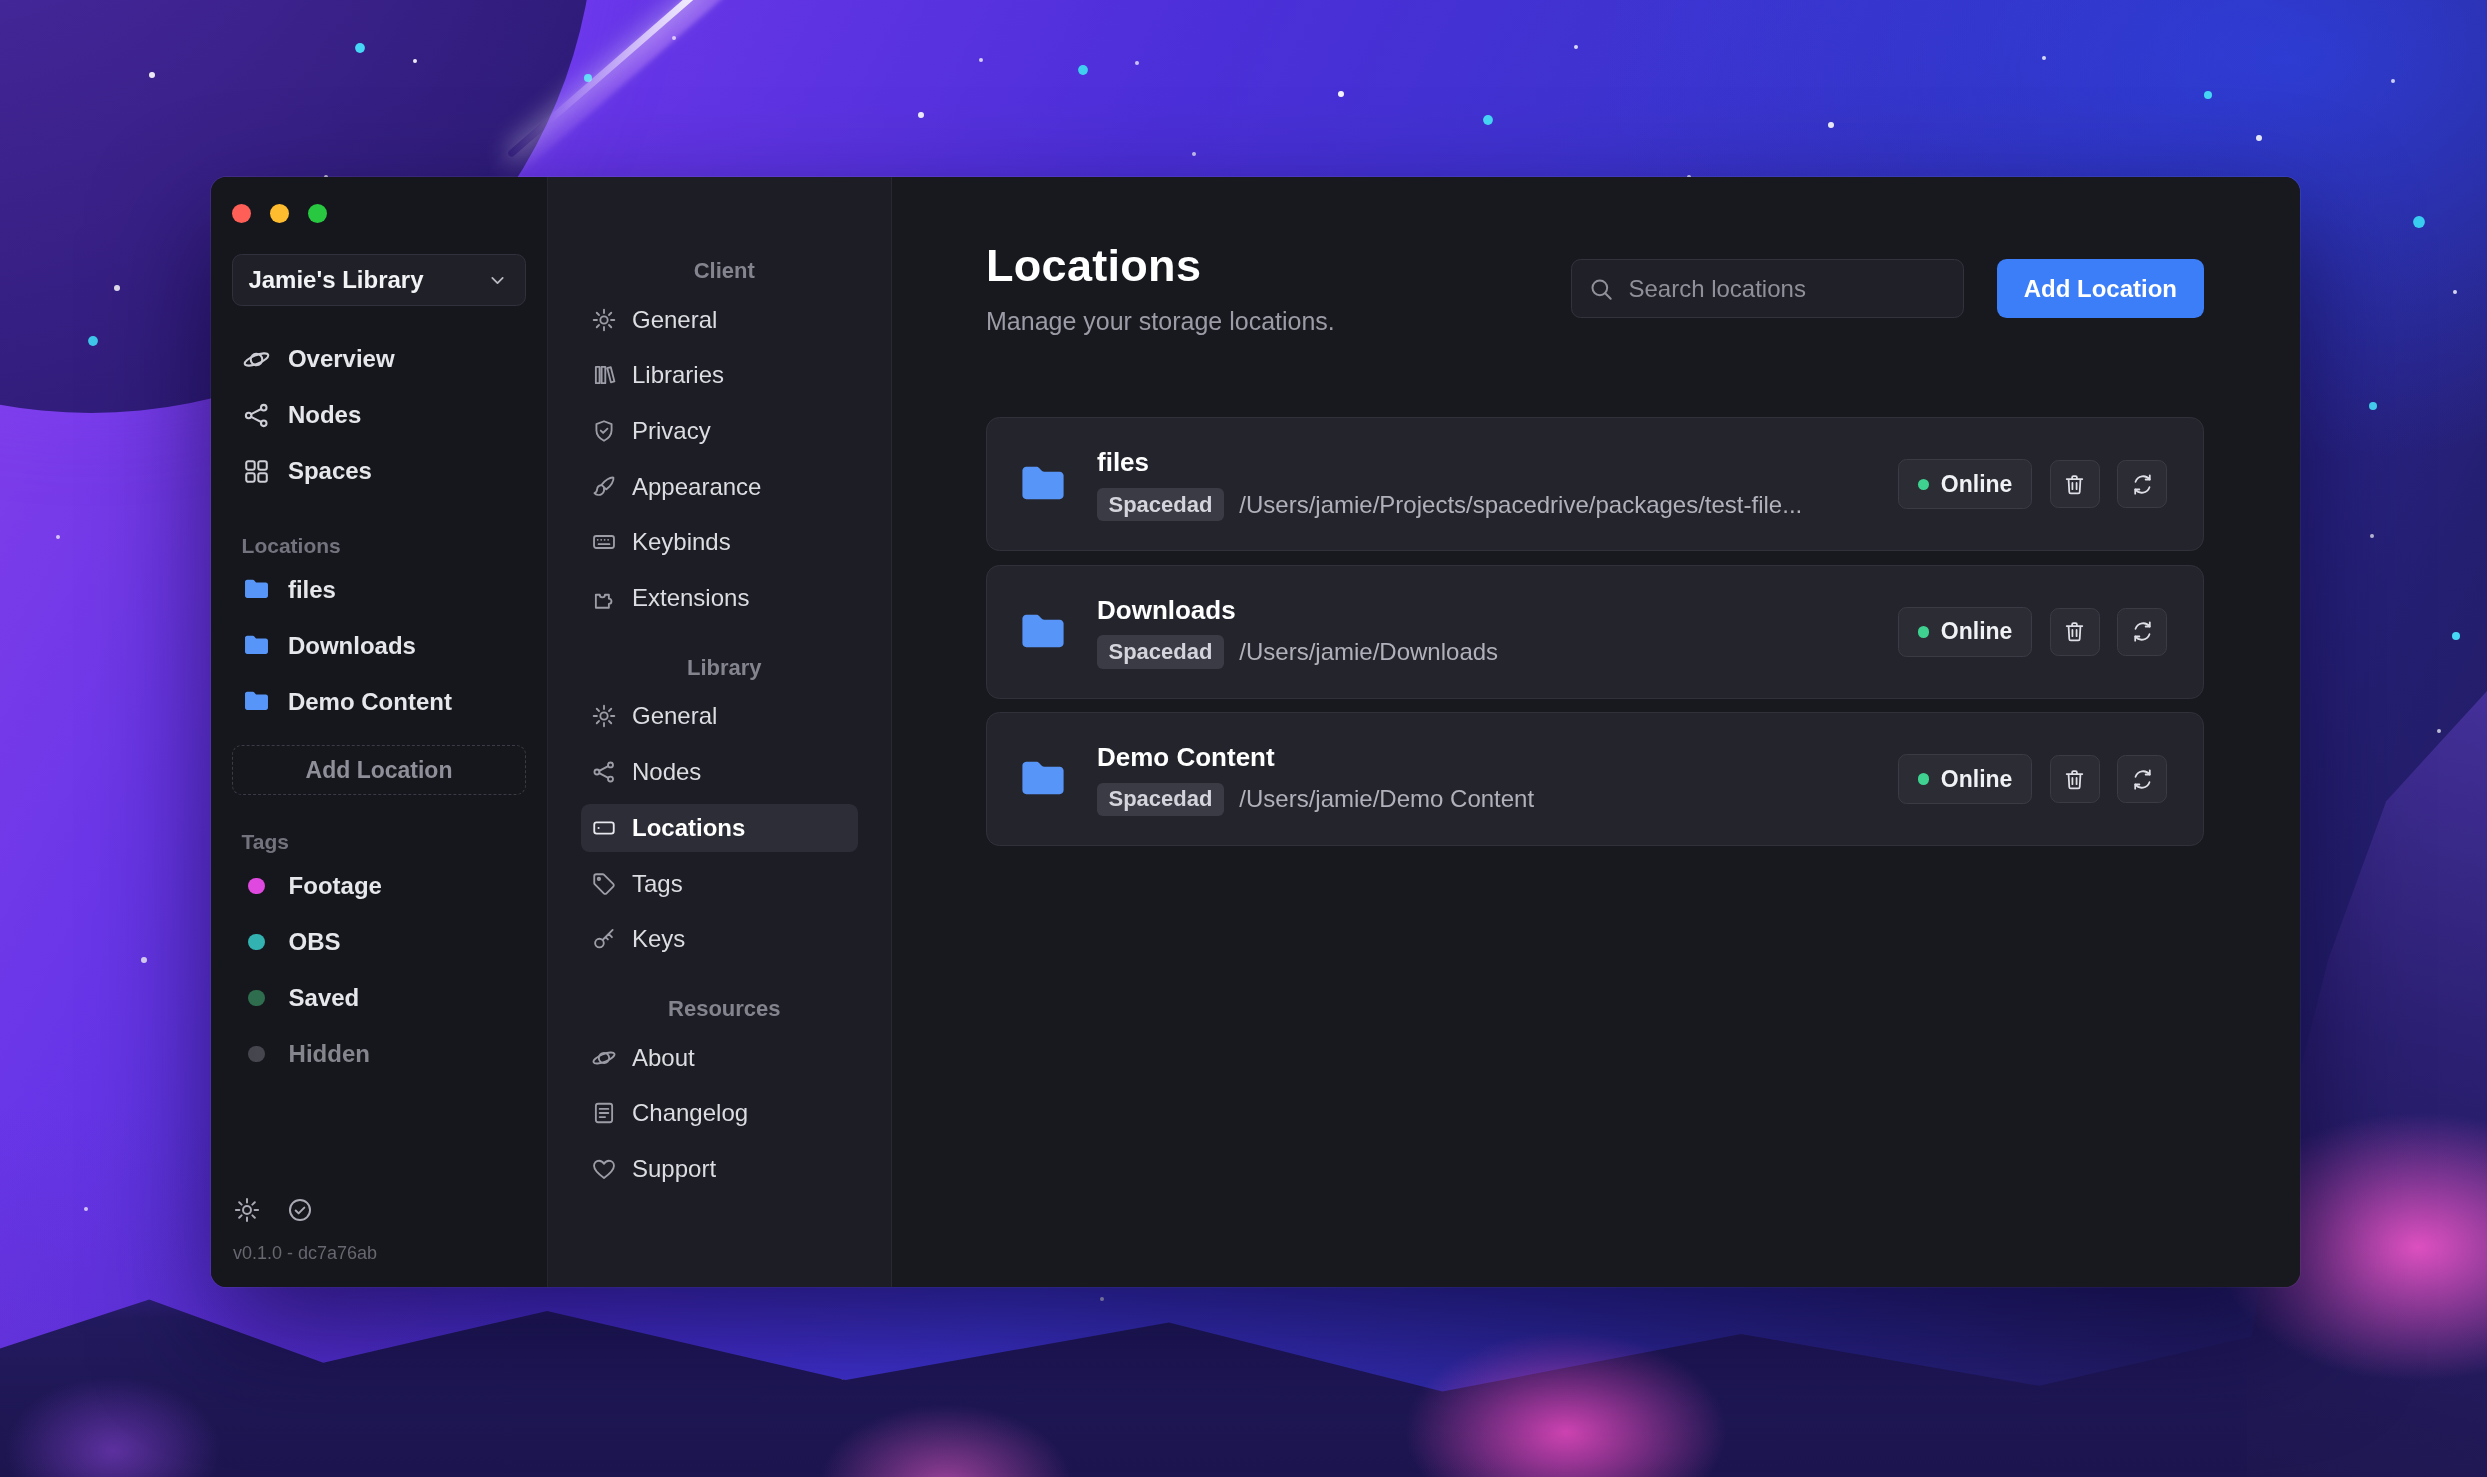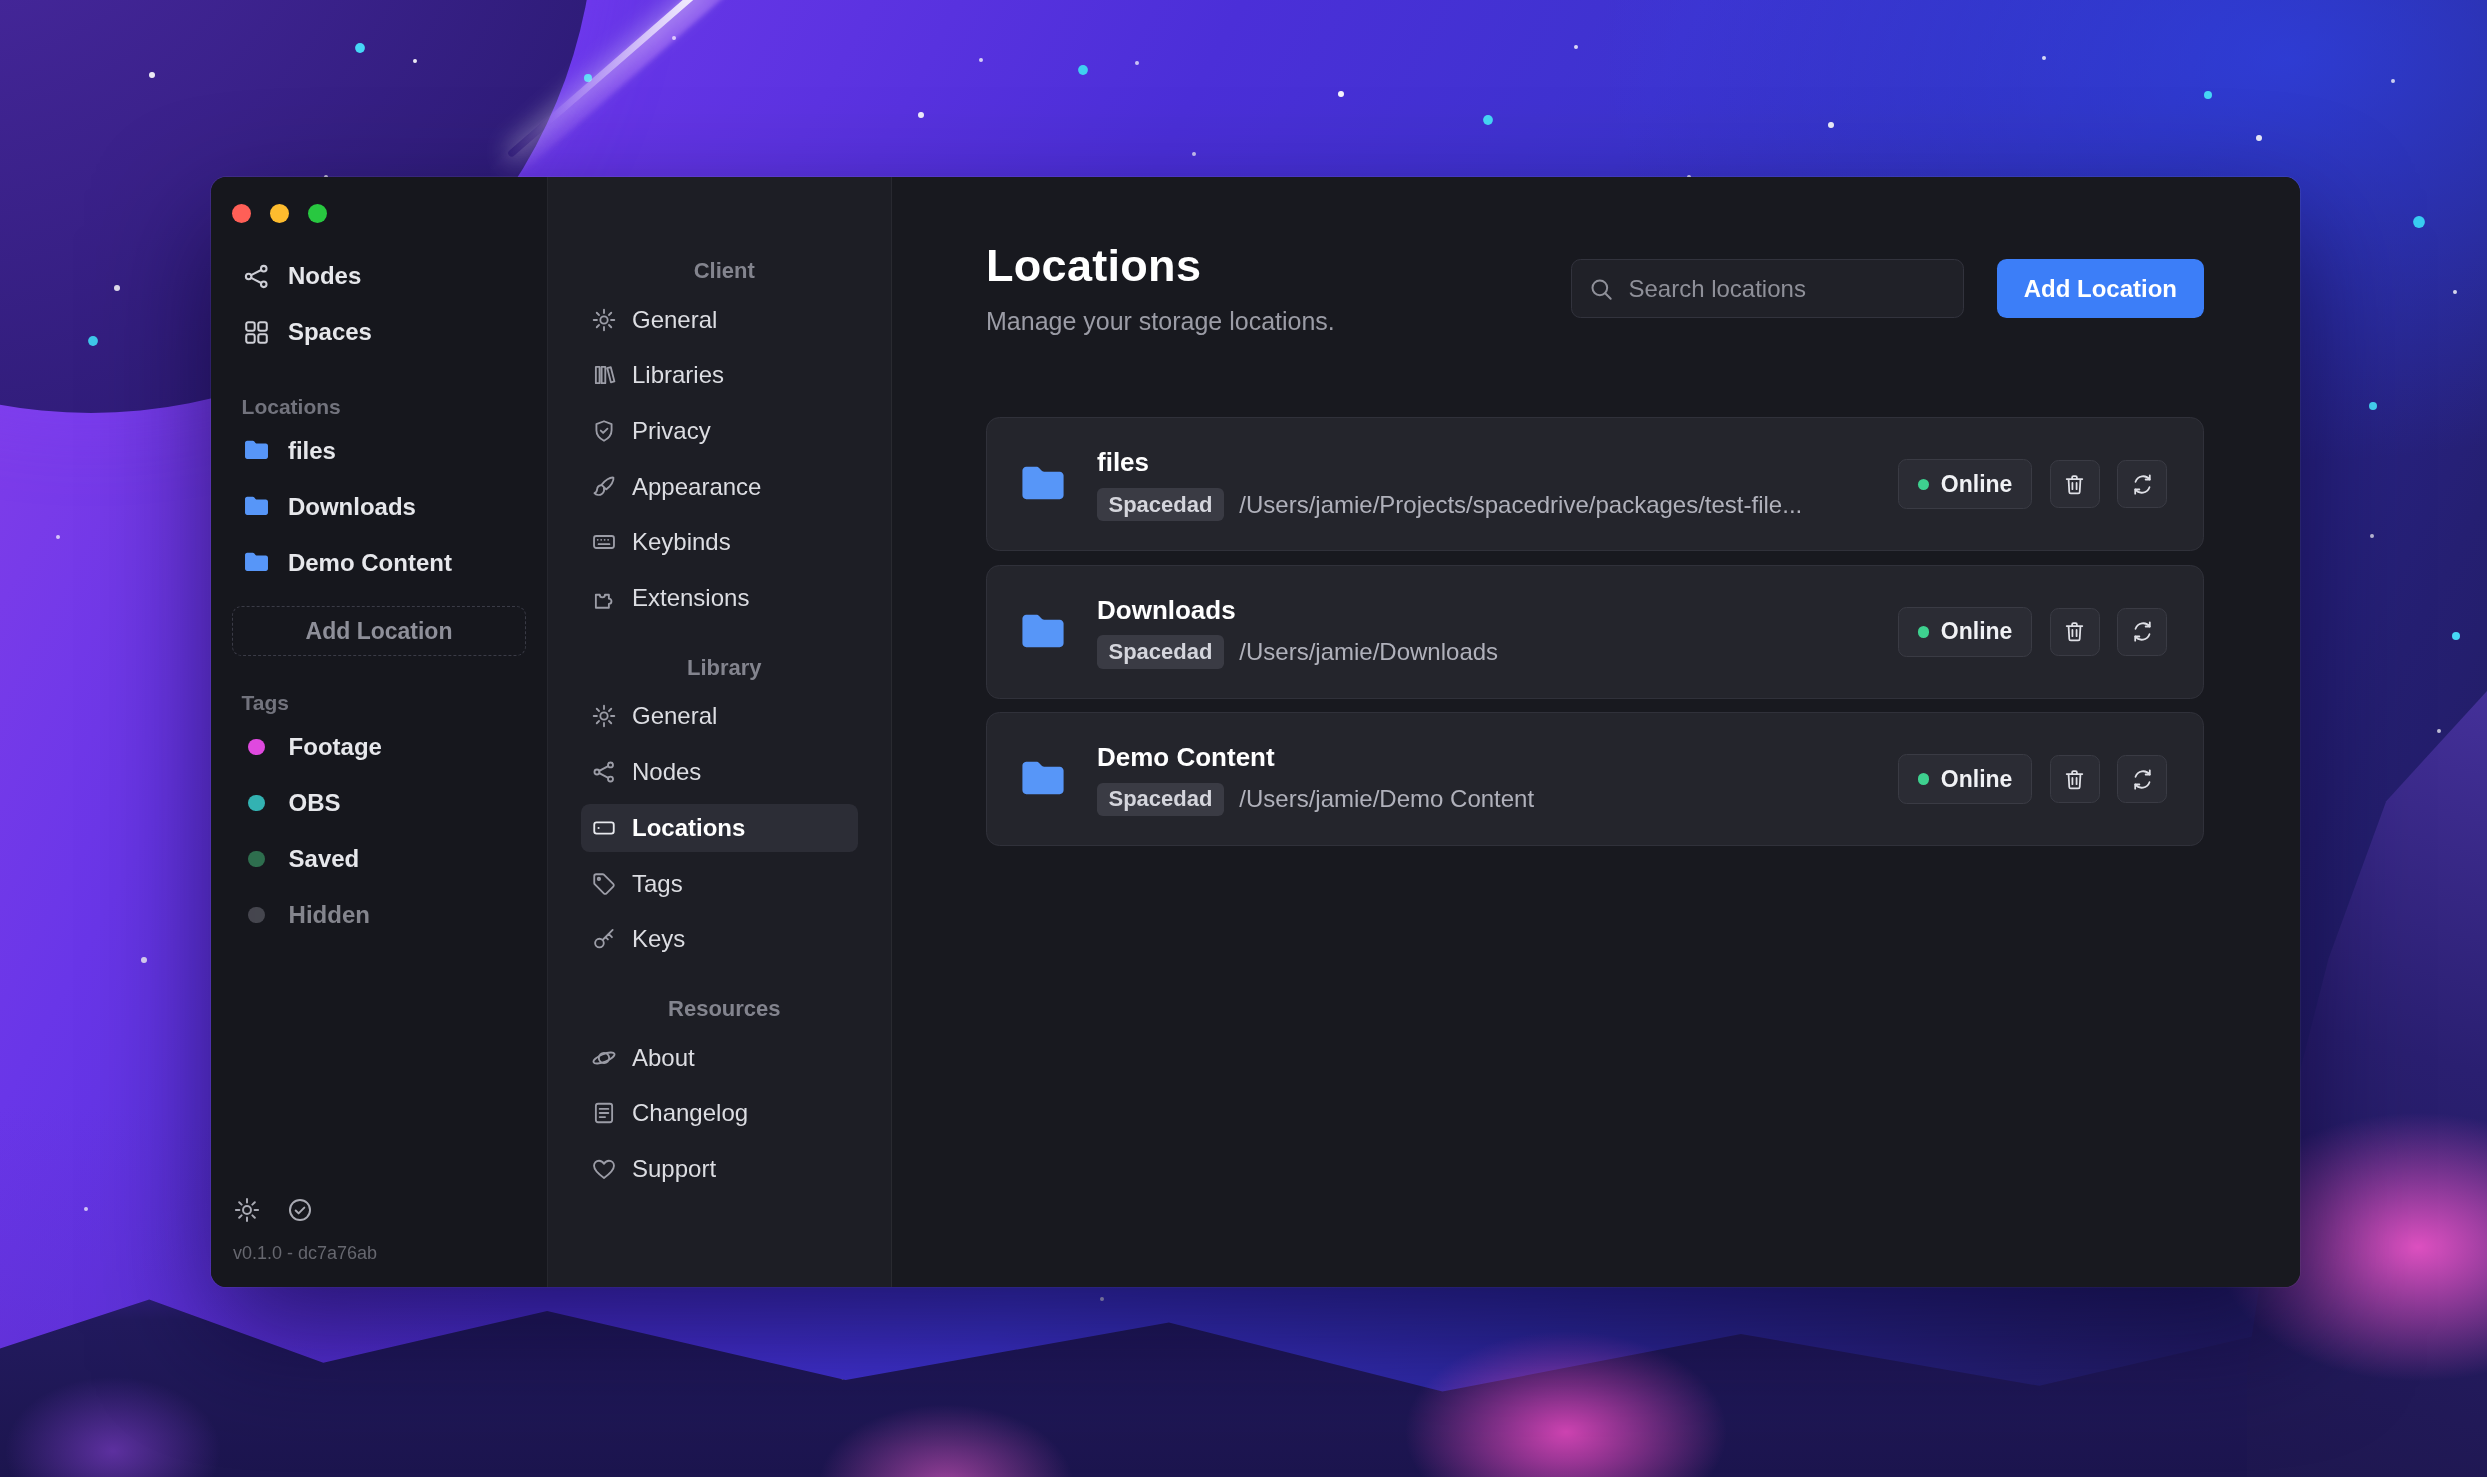--- a/index.html
+++ b/index.html
@@ -142,22 +142,39 @@
 
   <div class="window">
 
     <div class="sidebar">
       <div class="traffic">
         <button class="tl" style="background: rgb(255, 95, 87);"></button>
         <button class="tl" style="background: rgb(254, 188, 46);"></button>
         <button class="tl" style="background: rgb(40, 200, 64);"></button>
       </div>
 
+      <div class="lib-select">
+        <span>Jamie's Library</span>
+        <span class="icn chev">
+          <svg viewBox="0 0 24 24">
+              <path d="M7 9.5l5 5 5-5"></path>
+            </svg>
+        </span>
+      </div>
 
       <div class="snav">
+        <div class="s-item">
+          <span class="icn">
+            <svg viewBox="0 0 24 24">
+                <circle cx="12" cy="12" r="4.8"></circle>
+                <ellipse cx="12" cy="12" rx="10.4" ry="3.5" transform="rotate(-22 12 12)"></ellipse>
+              </svg>
+          </span>
+          <span>Overview</span>
+        </div>
         <div class="s-item">
           <span class="icn">
             <svg viewBox="0 0 24 24">
                 <circle cx="5.5" cy="12" r="2.3"></circle>
                 <circle cx="18" cy="5.5" r="2.3"></circle>
                 <circle cx="18" cy="18.5" r="2.3"></circle>
                 <path d="M7.6 10.9l8.3-4.3M7.6 13.1l8.3 4.3"></path>
               </svg>
           </span>
           <span>Nodes</span>

